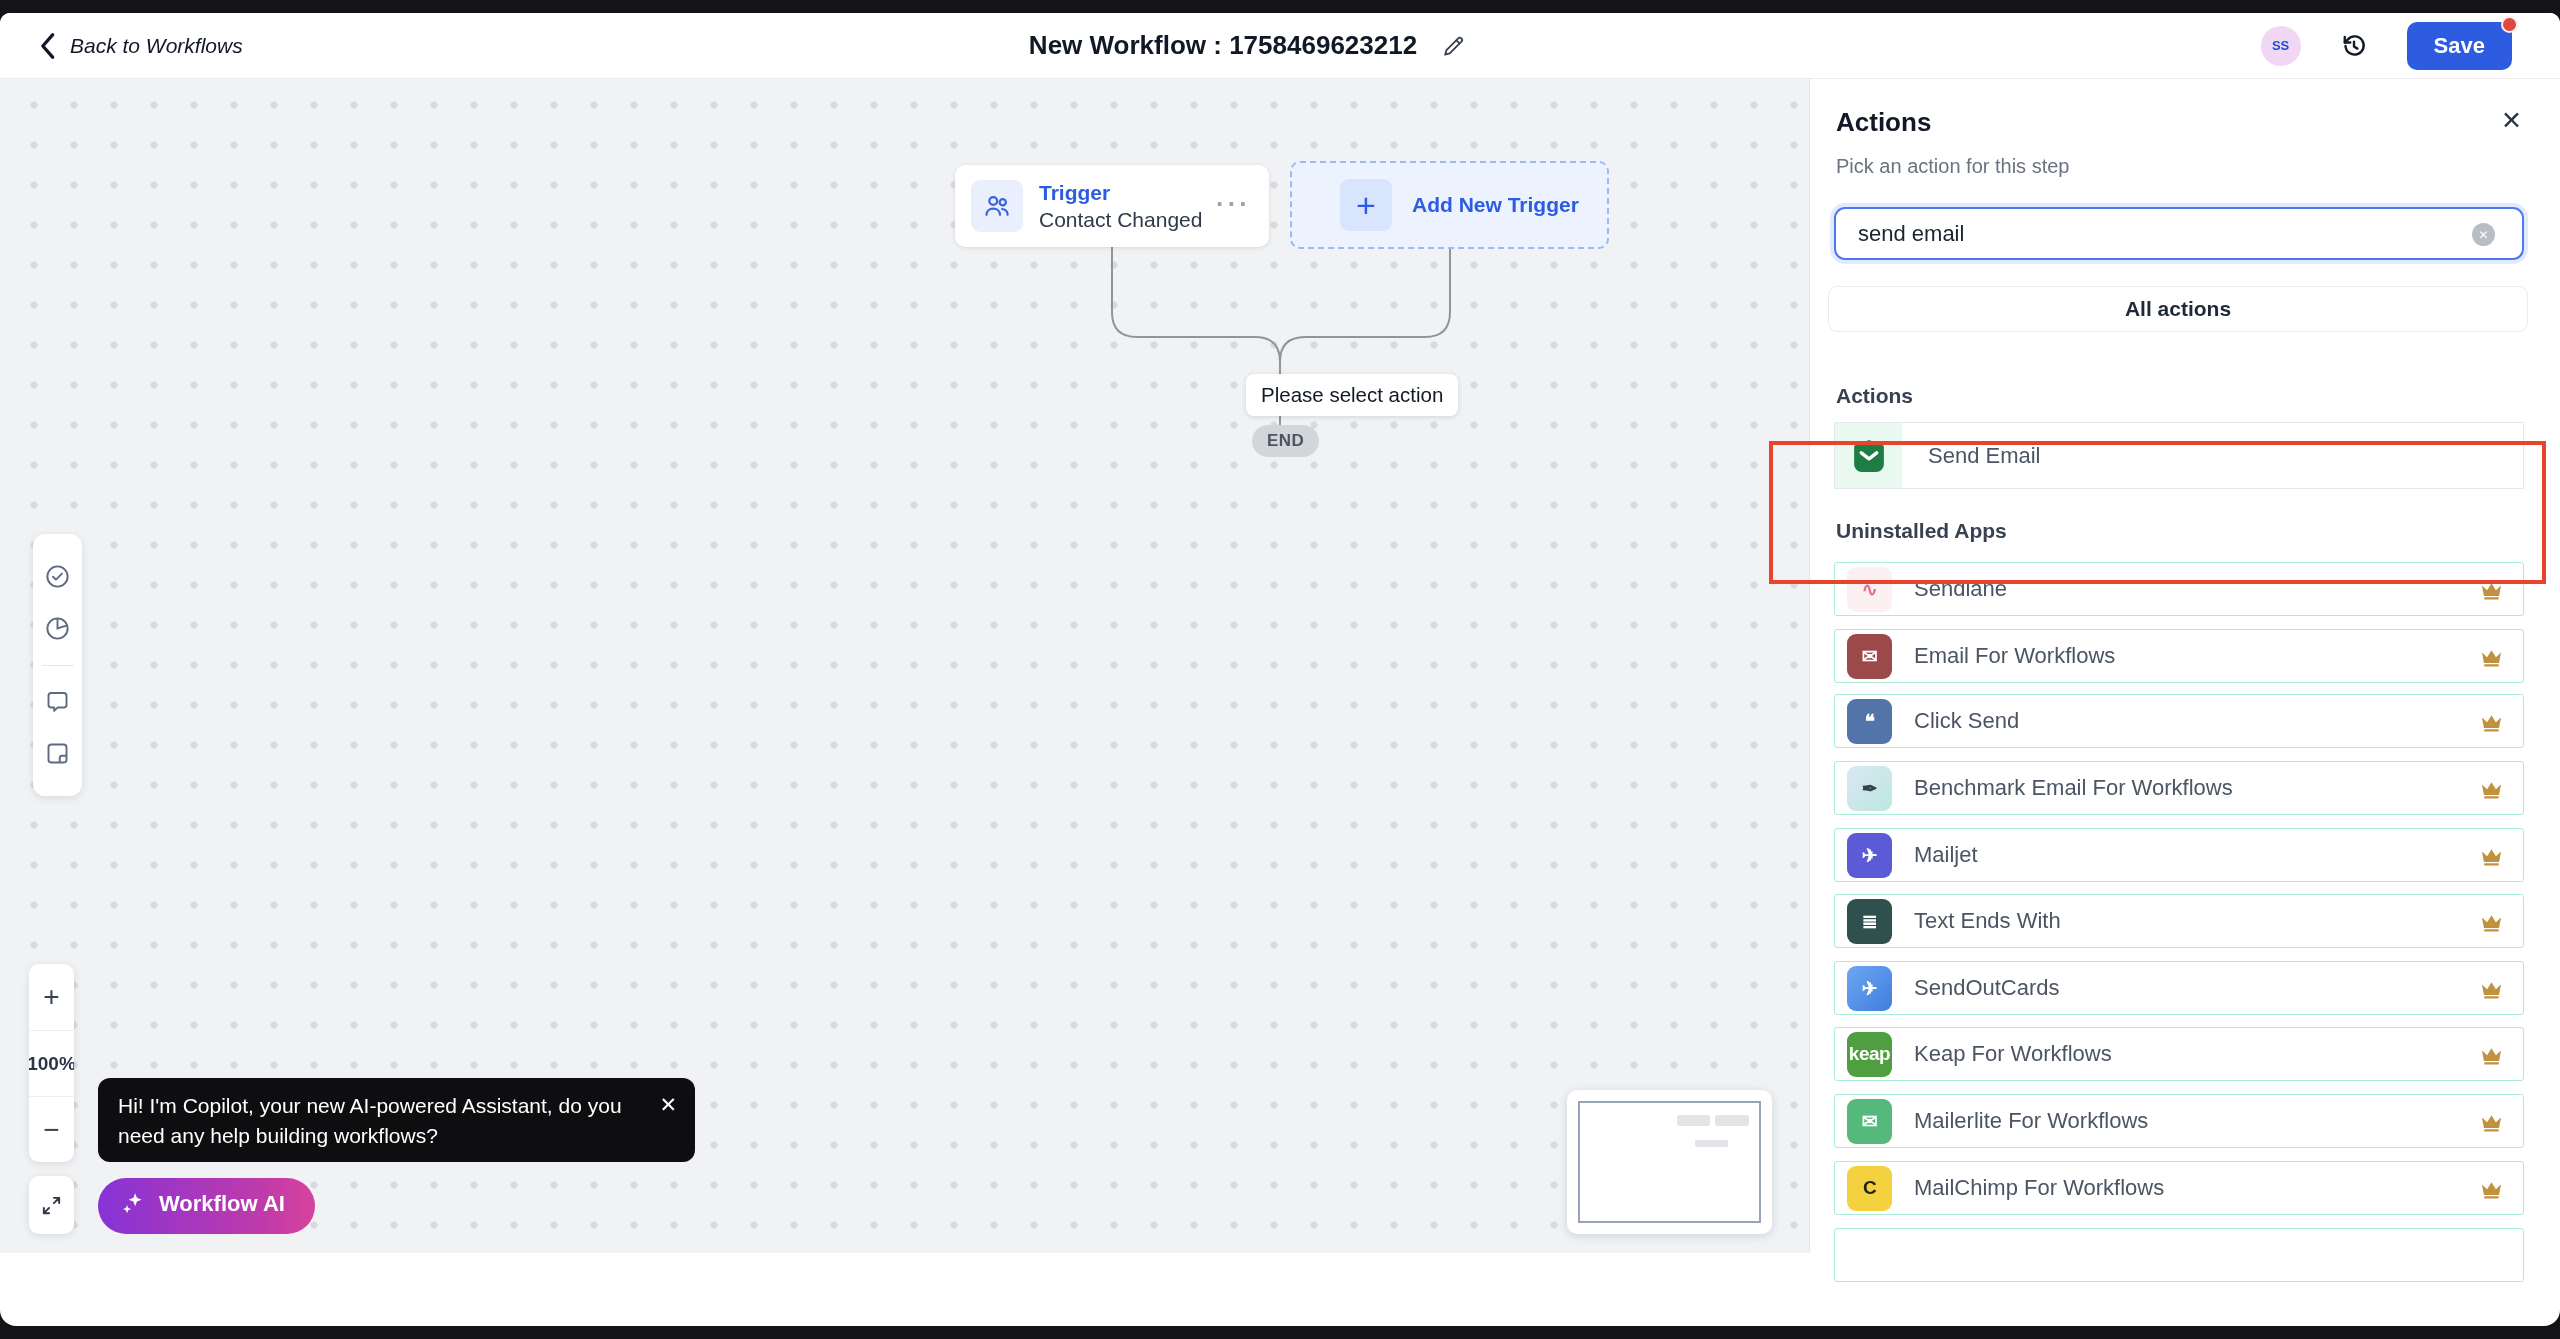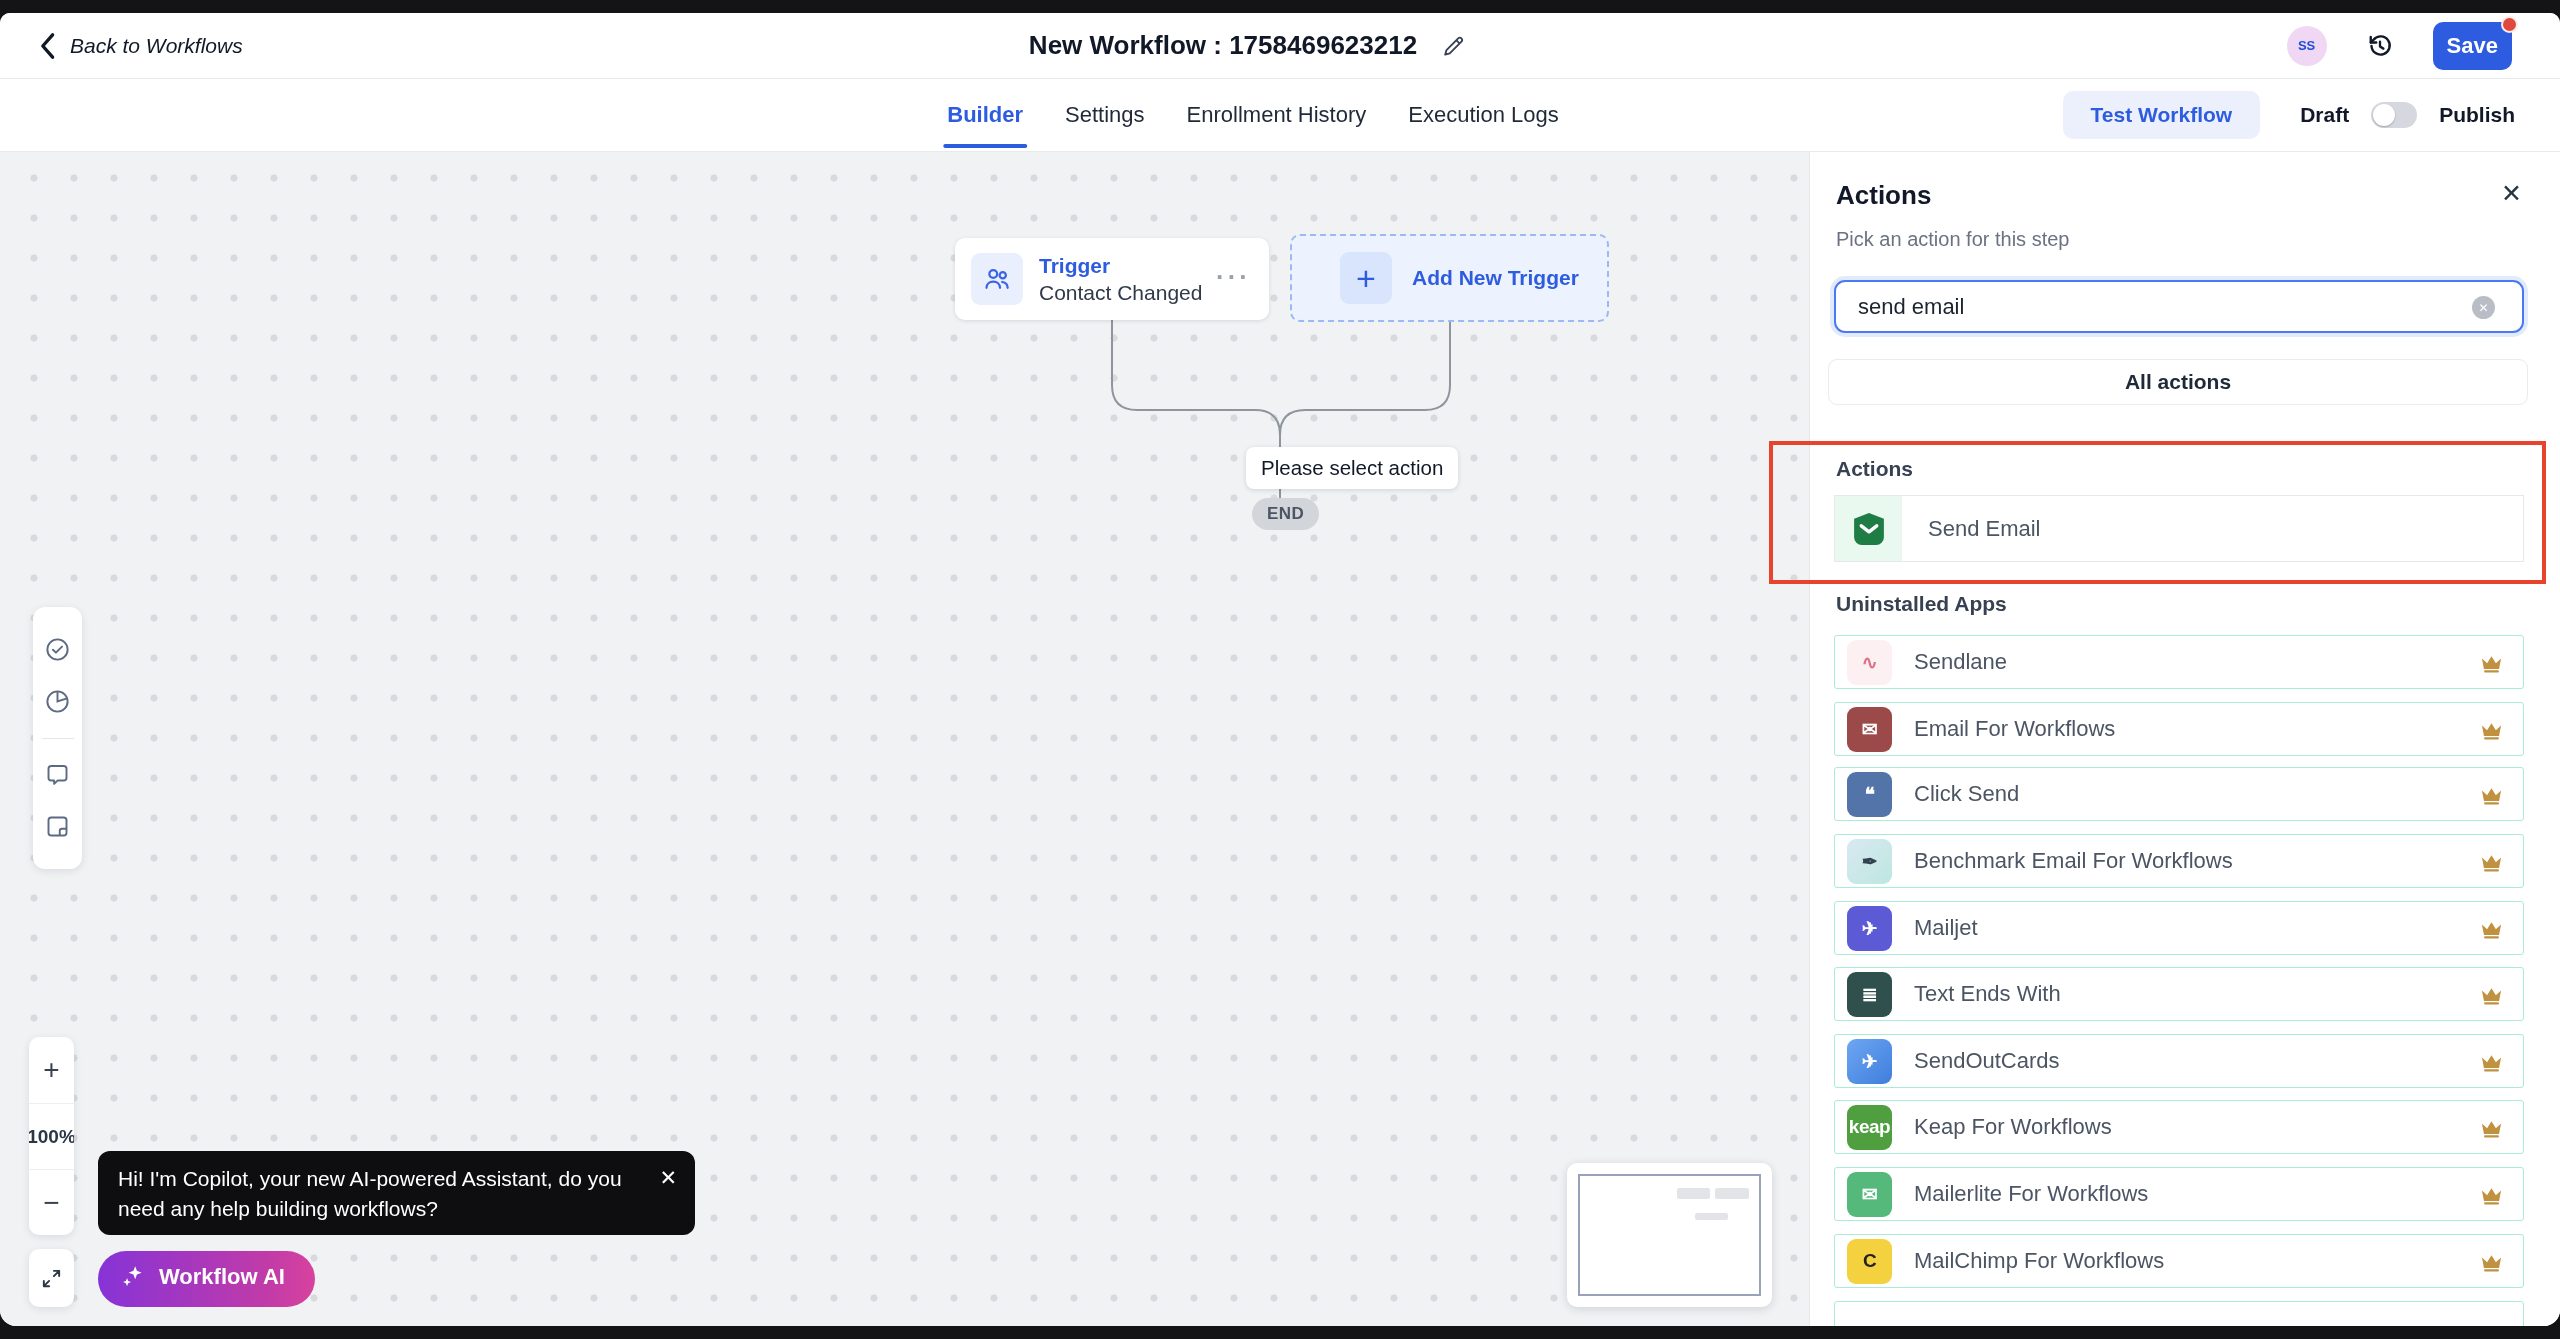--- a/index.html
+++ b/index.html
@@ -14,21 +14,21 @@
   
   .topbar { position:relative; height:66px; background:#fff; border-bottom:1px solid #e9eaec;
             display:flex; align-items:center; }
   .back { position:absolute; left:38px; display:flex; align-items:center; gap:14px; cursor:pointer; }
   .back-label { font-size:21px; font-weight:500; color:#111827;font-style:italic; }
   .title-wrap { position:absolute; left:1248px; transform:translateX(-50%); display:flex; align-items:center; gap:24px; }
   .title { font-size:26px; font-weight:700; color:#111827; white-space:nowrap; }
   .top-right { position:absolute; right:48px; display:flex; align-items:center; gap:38px; }
   .avatar { width:40px; height:40px; border-radius:50%; background:#f0d7f3; color:#1d4ed8;
             display:flex; align-items:center; justify-content:center; font-size:13px; font-weight:700; }
-  .save-btn { position:relative; height:48px; padding:0 14px; background:#2e5ce0; color:#fff;
+  .save-btn { position:relative; height:48px; padding:0 27px; background:#2e5ce0; color:#fff;
               font-size:22px; font-weight:600; border:none; border-radius:10px; display:flex; align-items:center;text-align:right; }
   .save-dot { position:absolute; top:-6px; right:-6px; width:17px; height:17px; border-radius:50%;
               background:#e0473d; border:2px solid #fdecea; }
 
   
   .tabbar { position:relative; height:73px; background:#fff; border-bottom:1px solid #e9eaec; }
   .tabs { position:absolute; left:1253px; transform:translateX(-50%); height:100%;
           display:flex; align-items:center; gap:42px; }
   .tab { position:relative; height:100%; display:flex; align-items:center; font-size:22px;
          font-weight:500; color:#1f2937; cursor:pointer; white-space:nowrap; }
@@ -174,36 +174,20 @@
             <path d="M5.2 12 a7.3 7.3 0 1 0 1.7-5.1 L4.6 9.2" stroke="#111827" fill="none" stroke-width="1.9" stroke-linecap="round"></path>
             <path d="M12 8.6 v3.8 l2.7 1.7" stroke="#111827" fill="none" stroke-width="1.9" stroke-linecap="round" stroke-linejoin="round"></path>
           </svg>
         <button class="save-btn">
           <span>Save</span>
           <span class="save-dot"></span>
         </button>
       </div>
     </div>
 
-    <div class="tabbar">
-      <div class="tabs">
-        <div class="tab active">Builder</div>
-        <div class="tab">Settings</div>
-        <div class="tab">Enrollment History</div>
-        <div class="tab">Execution Logs</div>
-      </div>
-      <div class="tabbar-right">
-        <div class="test-btn">Test Workflow</div>
-        <span class="toggle-label">Draft</span>
-        <div class="toggle">
-            <div class="toggle-knob"></div>
-          </div>
-        <span class="toggle-label">Publish</span>
-      </div>
-    </div>
 
     <div class="main">
 
       <div class="canvas">
 
         <svg class="connectors" width="1809" height="1174" viewBox="0 0 1809 1174">
           <path d="M1112 168 V233 Q1112 258 1137 258 H1255 Q1280 258 1280 283 V352" stroke="#8f959c" stroke-width="2" fill="none"></path>
           <path d="M1450 170 V233 Q1450 258 1425 258 H1305 Q1280 258 1280 283" stroke="#8f959c" stroke-width="2" fill="none"></path>
         </svg>
 

